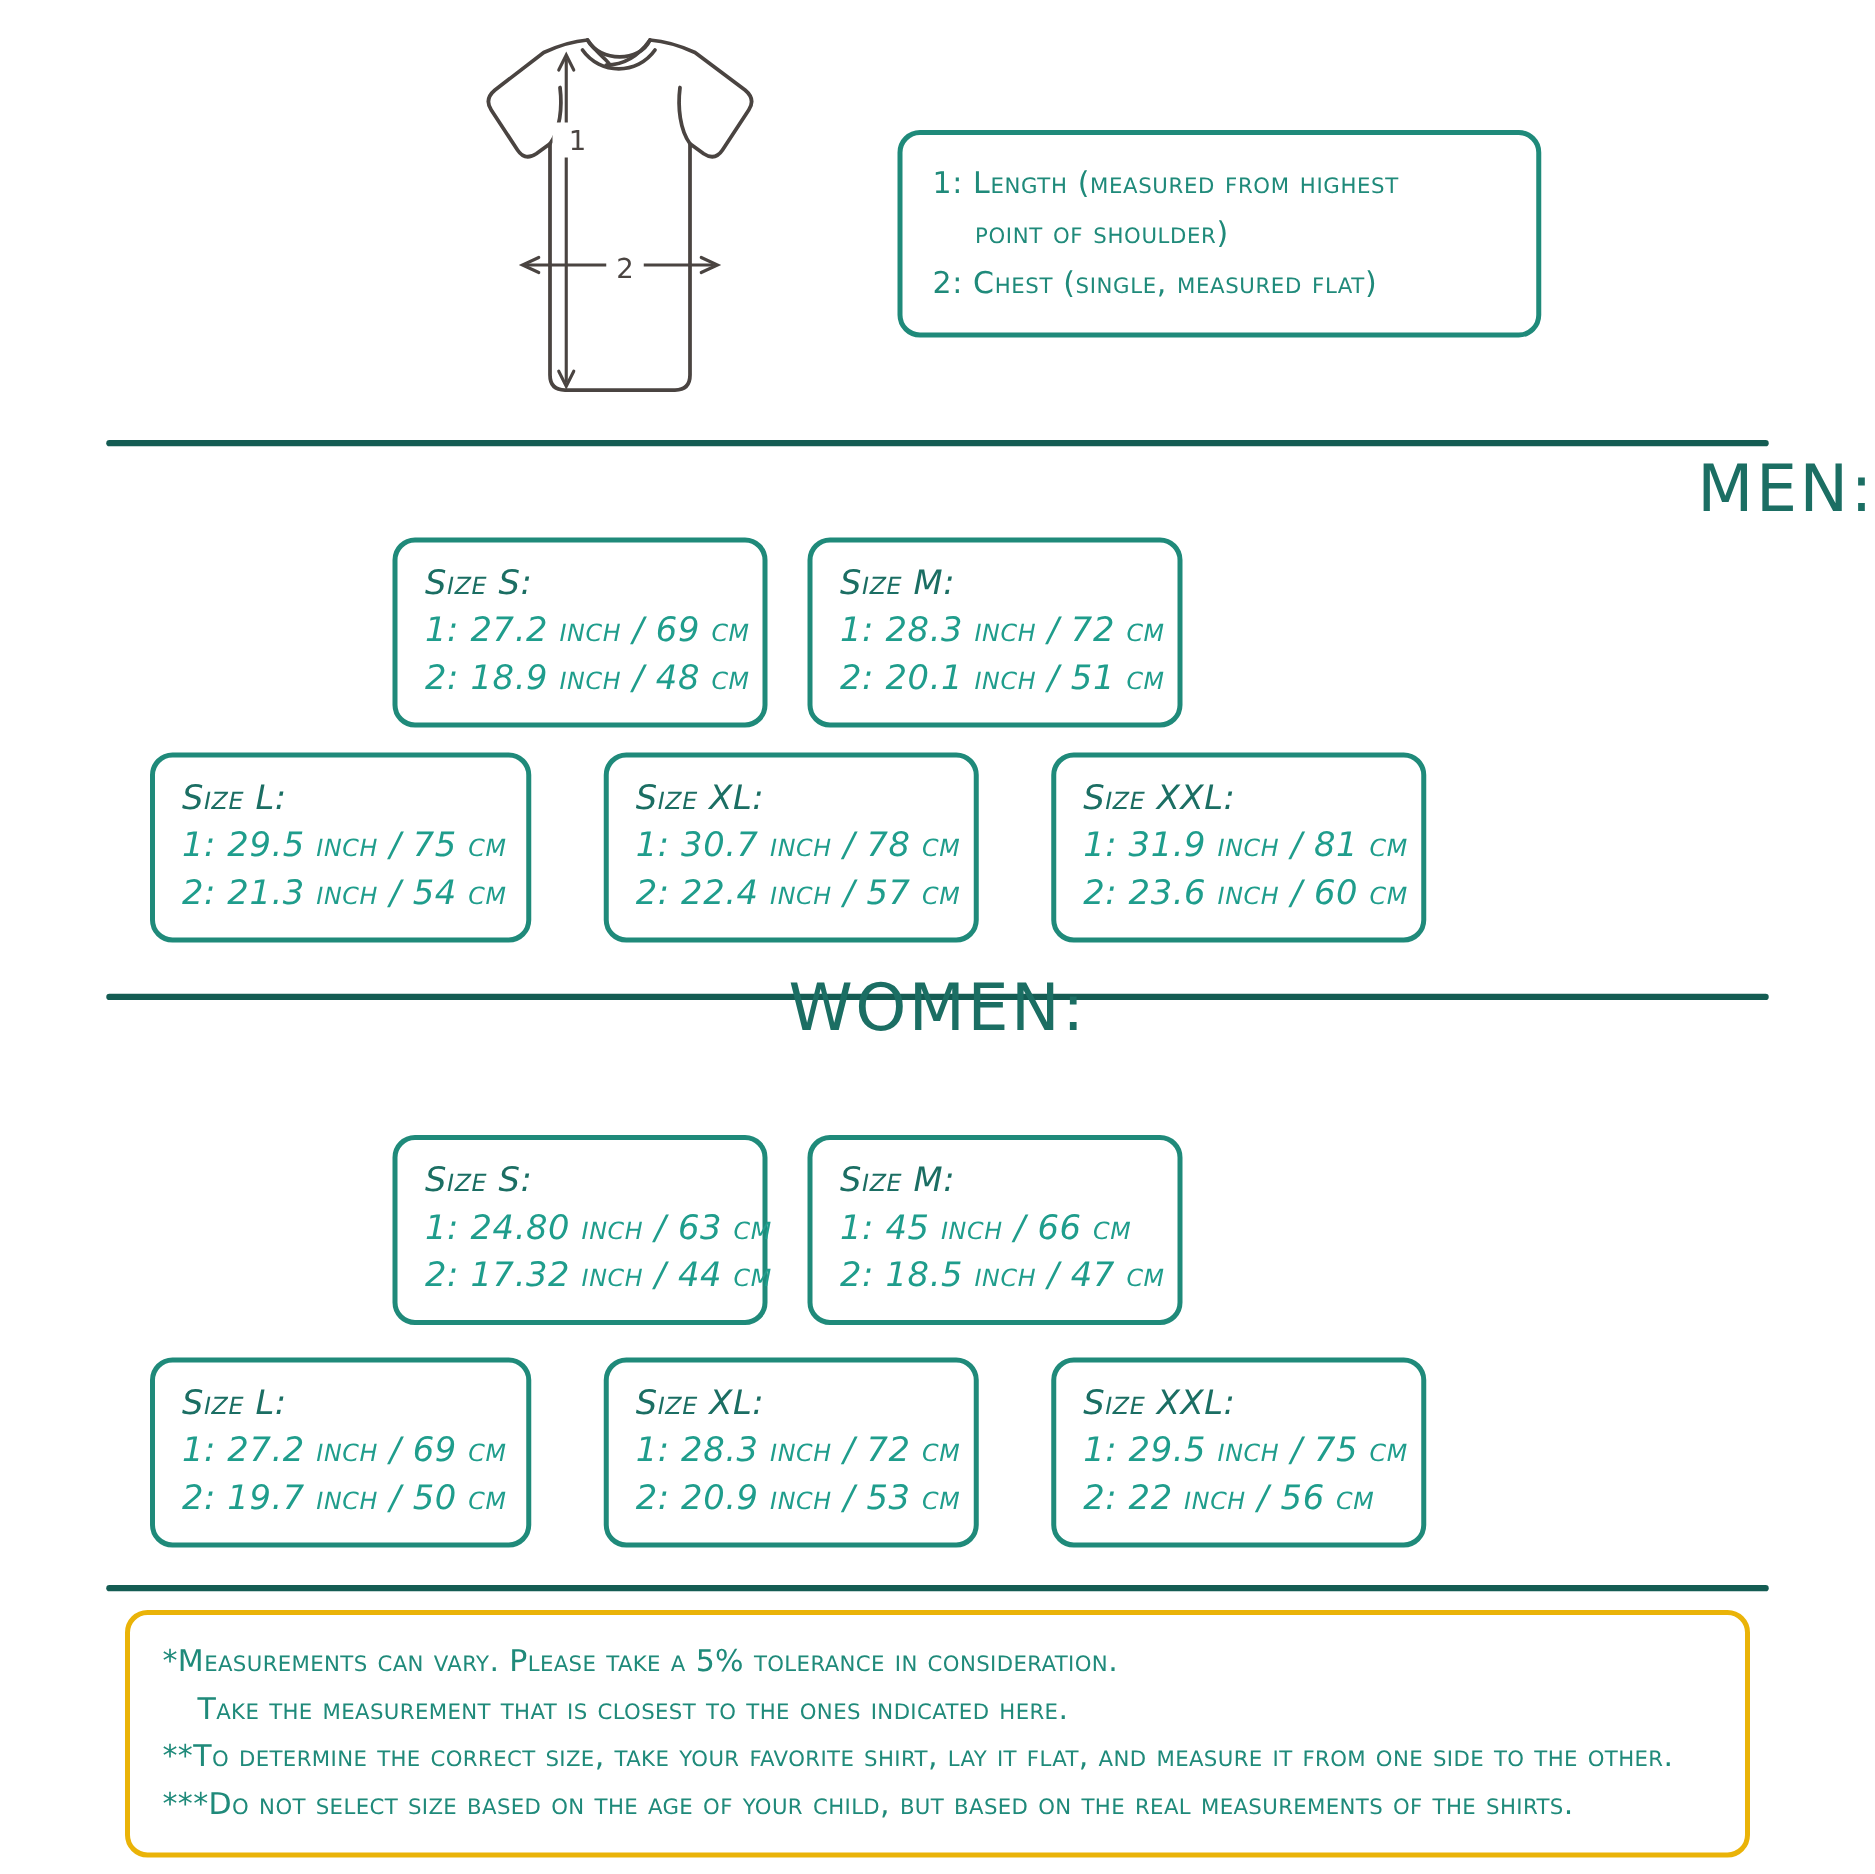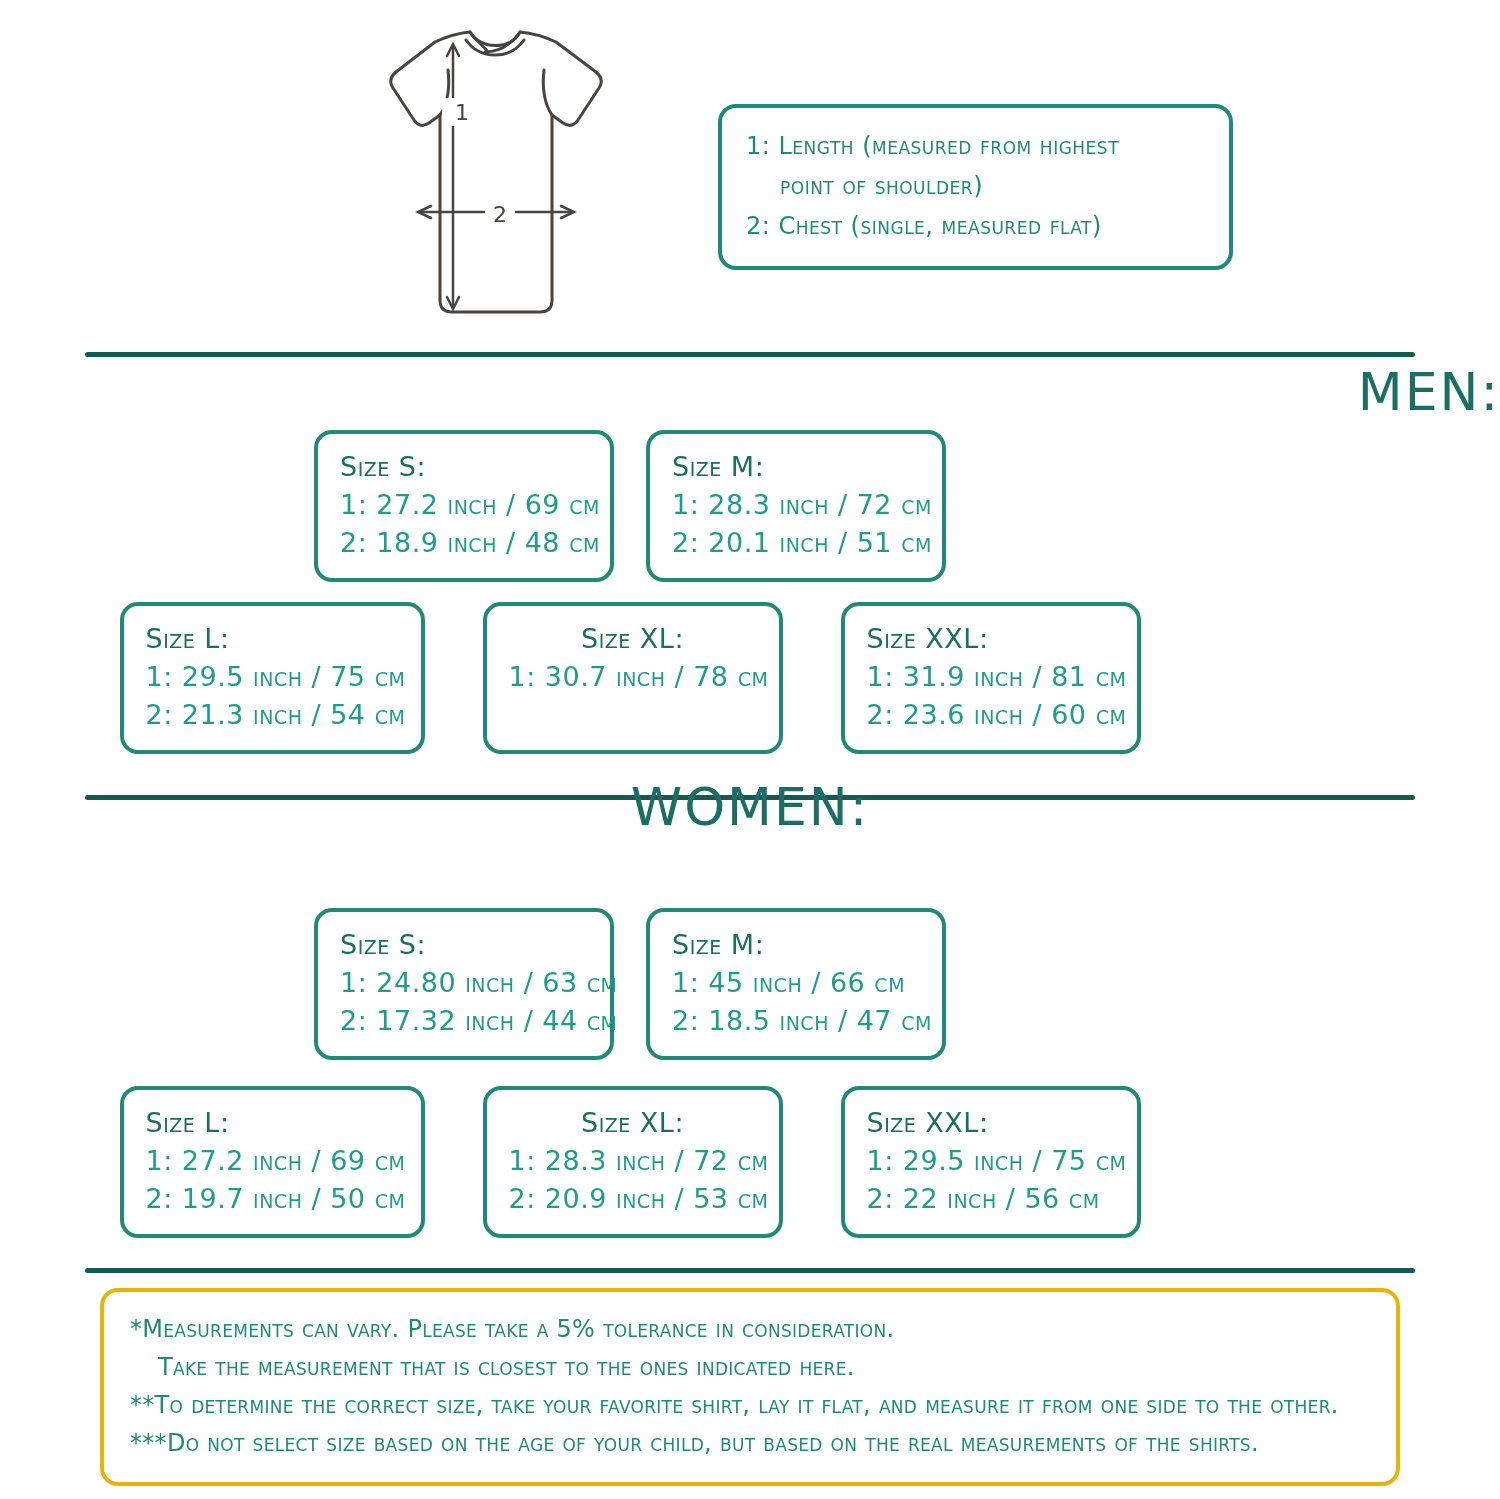--- a/index.html
+++ b/index.html
@@ -79,20 +79,21 @@
     font-weight: 400;
   }
   .section-title.men { top: 362px; text-align: right; }
   .section-title.women { top: 777px; }
 
   
   .card-group {
     position: absolute;
     left: 0;
     width: 1260px;
+    font-style: italic;
   }
   .card-group.men-row1 { top: 430px; }
   .card-group.men-row2 { top: 602px; }
   .card-group.women-row1 { top: 908px; }
   .card-group.women-row2 { top: 1086px; }
 
   .row {
     display: flex;
     justify-content: center;
     gap: 32px;
@@ -120,21 +121,21 @@
     line-height: 38px;
     font-variant: small-caps;
     letter-spacing: 0.5px;
     white-space: nowrap;
   }
 
   
   .w-s  { width: 300px; }
   .w-m  { width: 300px; }
   .w-l  { width: 305px; }
-  .w-xl { width: 300px; text-align: center; }
+  .w-xl { width: 300px; }
   .w-xxl{ width: 300px; }
 
   
   .notes-box {
     position: absolute;
     left: 100px;
     top: 1288px;
     width: 1300px;
     box-sizing: border-box;
     border: 4px solid #eab308;
@@ -222,20 +223,21 @@
   <div class="card-group men-row2">
     <div class="row row2">
       <div class="size-card w-l">
         <div class="label">Size L:</div>
         <div class="meas">1: 29.5 inch / 75 cm</div>
         <div class="meas">2: 21.3 inch / 54 cm</div>
       </div>
       <div class="size-card w-xl">
         <div class="label">Size XL:</div>
         <div class="meas">1: 30.7 inch / 78 cm</div>
+        <div class="meas">2: 22.4 inch / 57 cm</div>
       </div>
       <div class="size-card w-xxl">
         <div class="label">Size XXL:</div>
         <div class="meas">1: 31.9 inch / 81 cm</div>
         <div class="meas">2: 23.6 inch / 60 cm</div>
       </div>
     </div>
   </div>
 
   <div class="rule r2"></div>

